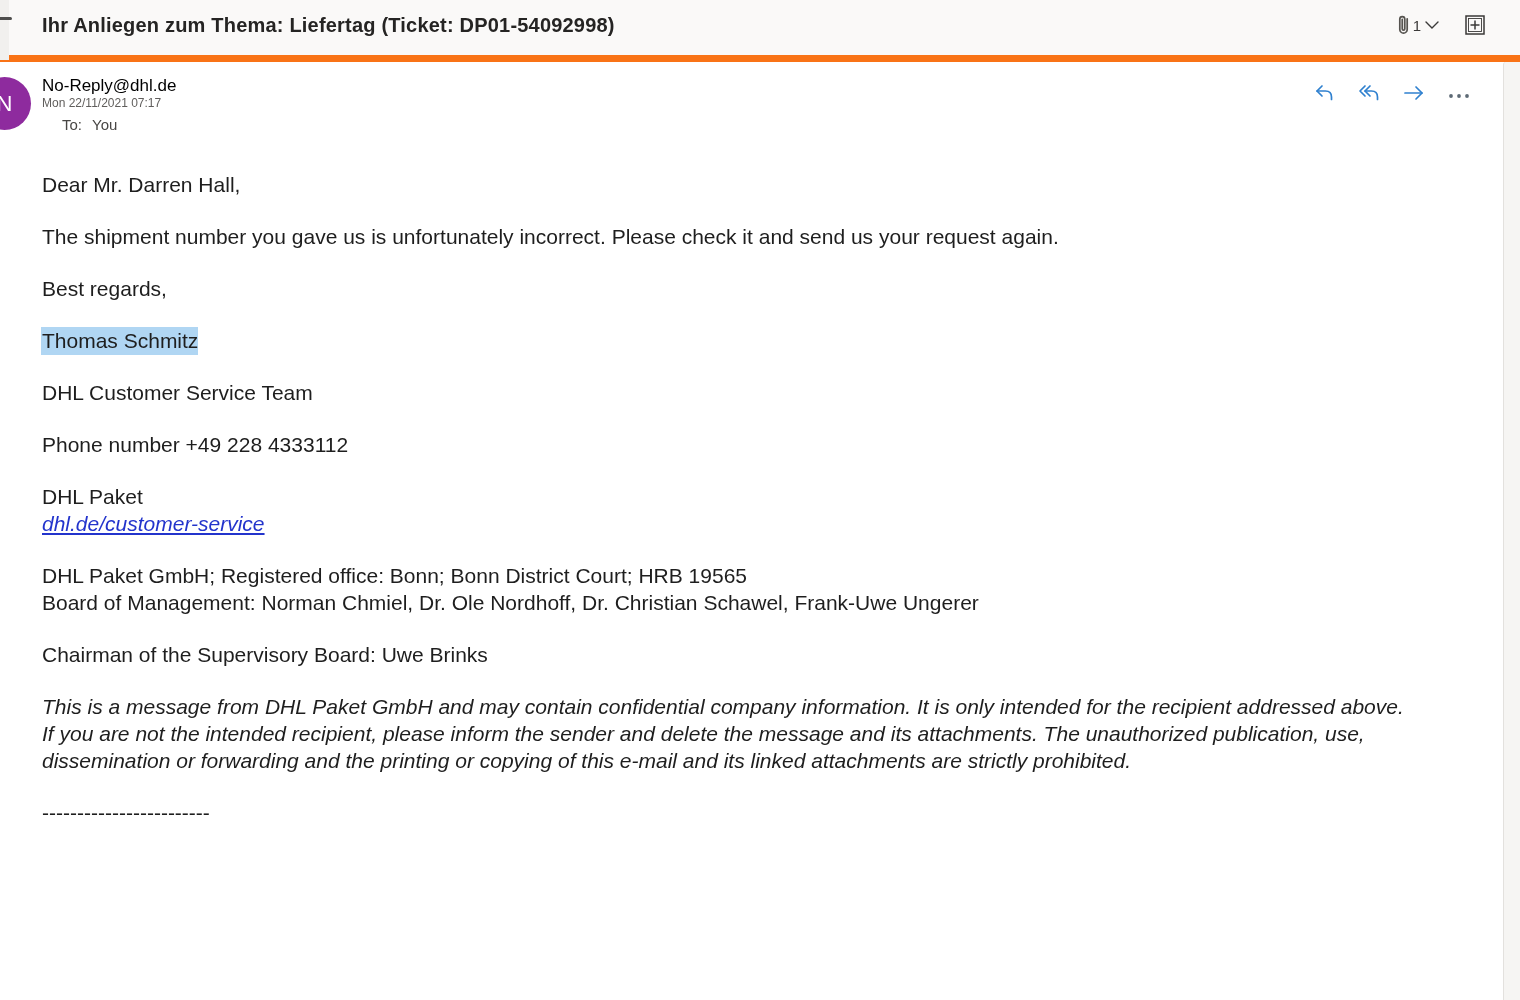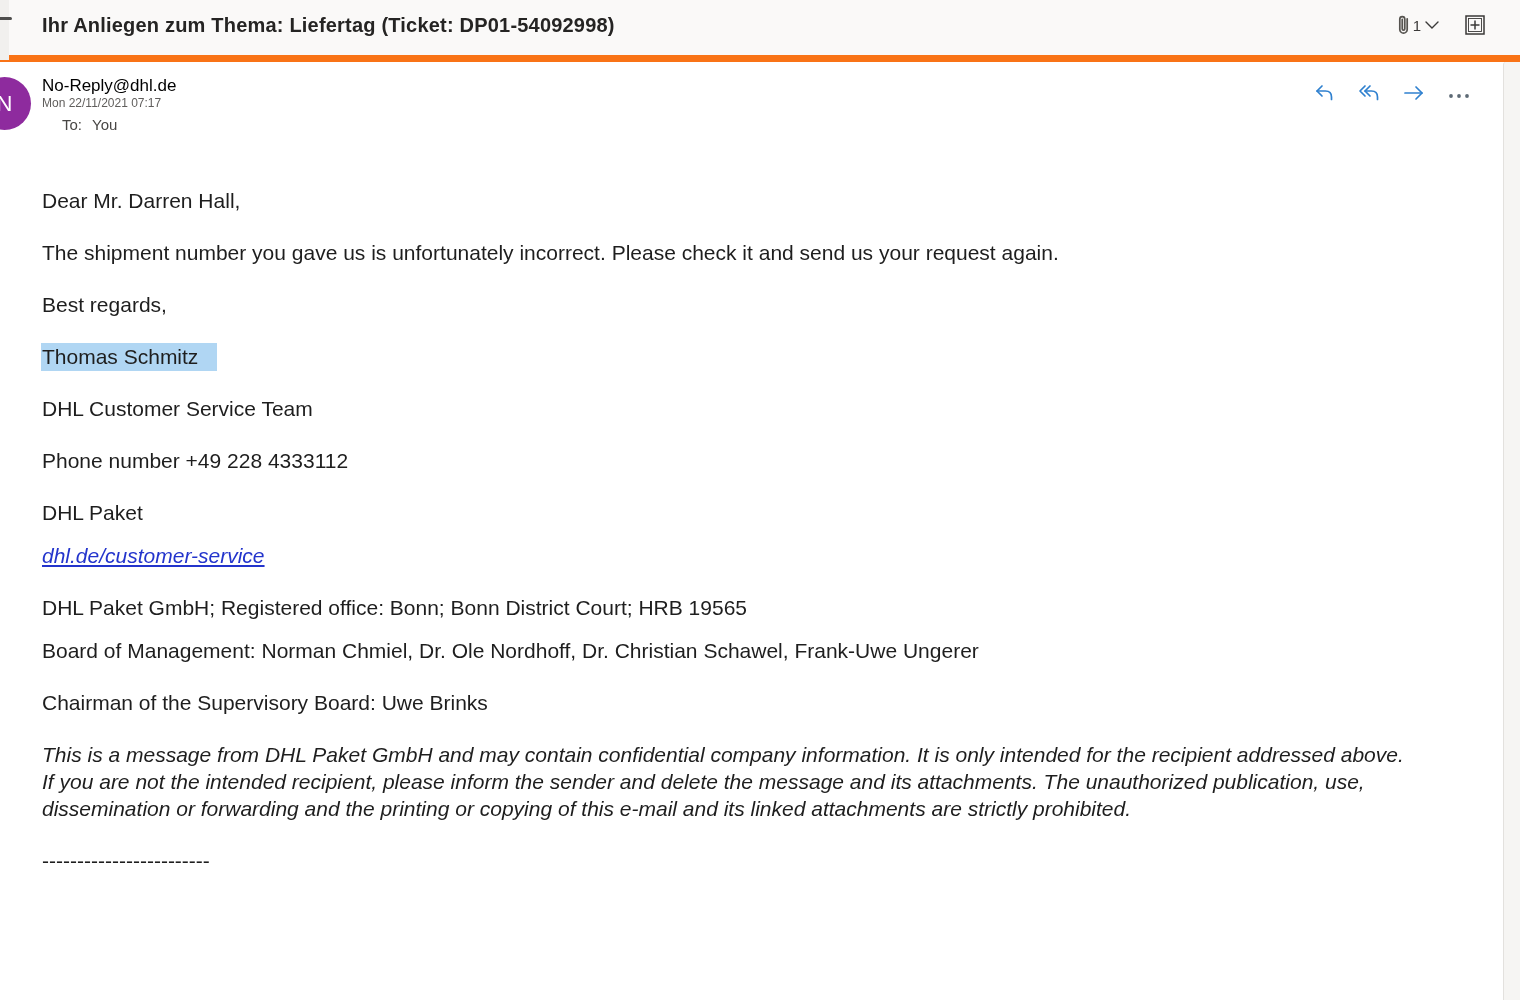--- a/index.html
+++ b/index.html
@@ -44,23 +44,23 @@
   .to-line{position:absolute;left:42px;top:54px;font-size:15px;color:#484644;white-space:nowrap;margin-left:20px;}
   .to-line .to-value{margin-left:10px;}
   .msg-actions{position:absolute;top:21px;right:32px;display:flex;gap:21px;align-items:center;}
   .msg-actions .act{width:24px;height:24px;display:flex;align-items:center;justify-content:center;cursor:pointer;}
   
   .email-body{
     position:absolute;top:151px;left:42px;width:1372px;padding-top:20px;
     font-size:21px;line-height:27px;color:#1e1e1e;
   }
   .para{margin:0 0 25px 0;}
-  .line{white-space:nowrap;margin-top:16px;}
+  .line{white-space:nowrap;}
   .line.wrap{white-space:normal;font-style:italic;}
-  .highlighted{background:var(--selection-highlight);padding:2px 19px 3px 1px;margin-left:-1px;}
+  .highlighted{background:var(--selection-highlight);padding:2px 0 3px 1px;margin-left:-1px;}
   a.body-link{color:var(--link-blue);text-decoration:underline;cursor:pointer;font-style:italic;}
   
   .scroll-gutter{
     position:absolute;right:0;top:62px;width:17px;bottom:0;
     background:#f6f5f3;border-left:1px solid #e3e1de;box-sizing:border-box;
     border-top-left-radius:3px;
   }
 </style>
 </head>
 <body>

